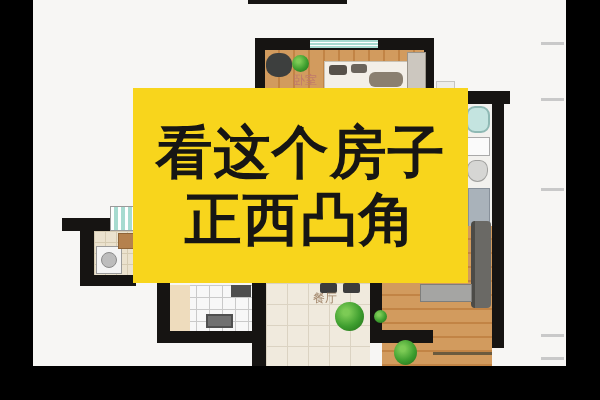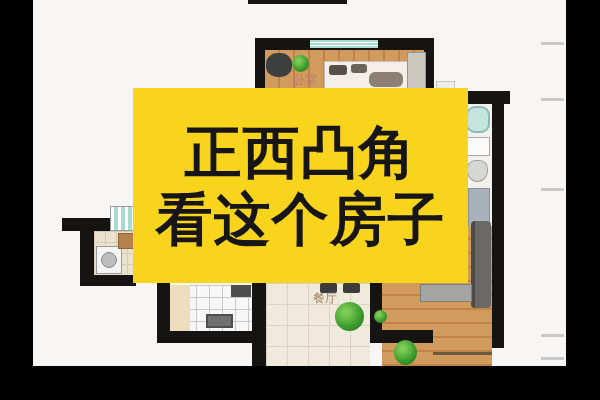--- a/index.html
+++ b/index.html
@@ -115,17 +115,17 @@
   <div class="tick" style="top:98px;"></div>
   <div class="tick" style="top:188px;"></div>
   <div class="tick" style="top:334px;"></div>
   <div class="tick" style="top:357px;"></div>
 
   <div class="bar" style="left:0;top:0;width:33px;height:400px;"></div>
   <div class="bar" style="left:566px;top:0;width:34px;height:400px;"></div>
   <div class="bar" style="left:0;top:366px;width:600px;height:34px;"></div>
 
   <div class="overlay-card">
+    <div class="overlay-line">看这个房子</div>
     <div class="overlay-line">正西凸角</div>
-    <div class="overlay-line">看这个房子</div>
   </div>
 
 </div>
 
 </body></html>

